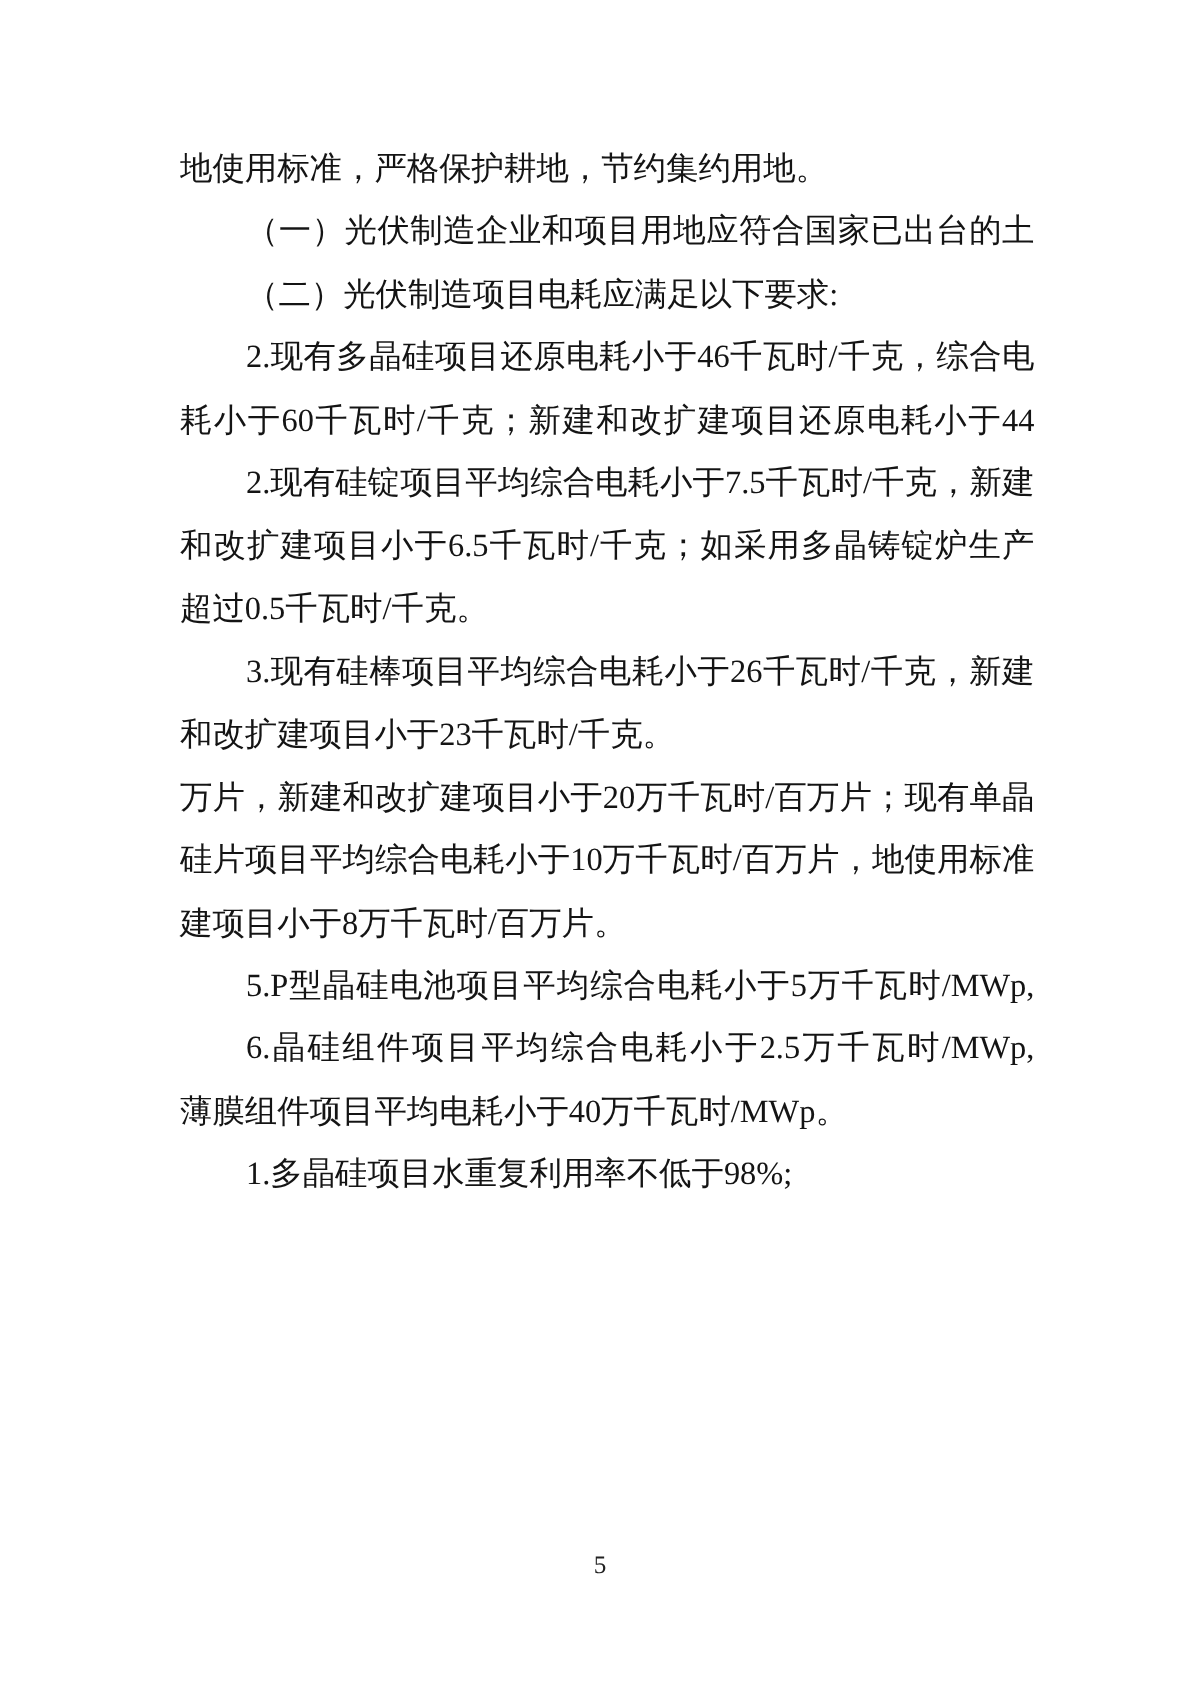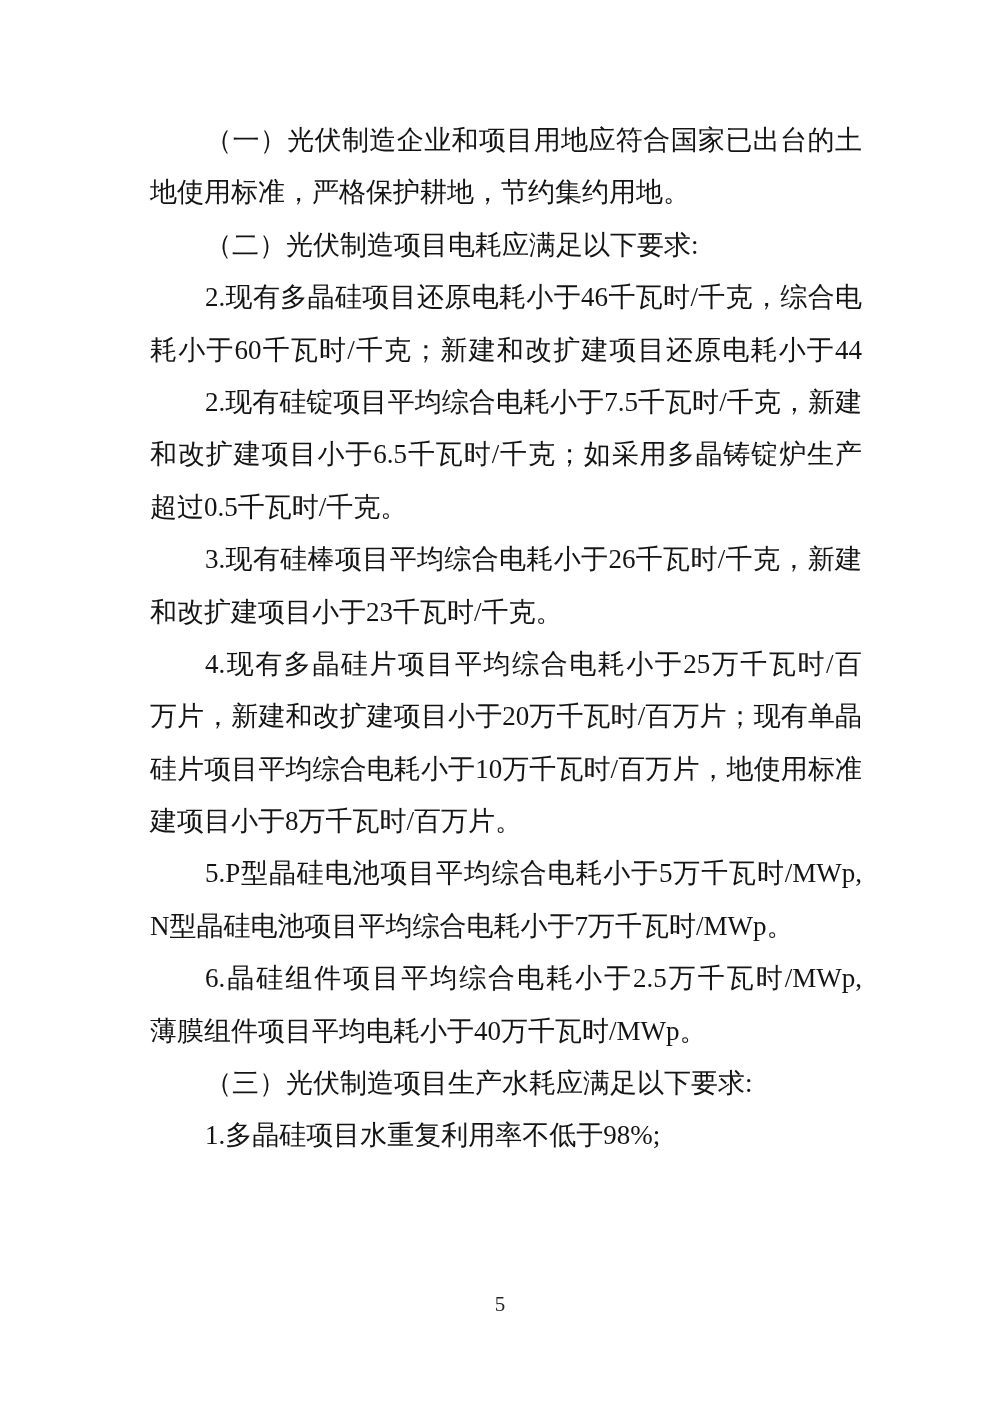--- a/index.html
+++ b/index.html
@@ -49,38 +49,35 @@
   .page-number {
     font-size: 21px;
     color: #222222;
   }
 </style>
 </head>
 <body>
 
 <div class="page">
   <div class="text-block">
+      <div class="line">地使用标准，严格保护耕地，节约集约用地。</div>
       <div class="line indent fill">（一）光伏制造企业和项目用地应符合国家已出台的土</div>
-      <div class="line">地使用标准，严格保护耕地，节约集约用地。</div>
       <div class="line indent">（二）光伏制造项目电耗应满足以下要求:</div>
       <div class="line indent fill">2.现有多晶硅项目还原电耗小于46千瓦时/千克，综合电</div>
       <div class="line fill">耗小于60千瓦时/千克；新建和改扩建项目还原电耗小于44</div>
       <div class="line indent fill">2.现有硅锭项目平均综合电耗小于7.5千瓦时/千克，新建</div>
       <div class="line fill">和改扩建项目小于6.5千瓦时/千克；如采用多晶铸锭炉生产</div>
       <div class="line">超过0.5千瓦时/千克。</div>
       <div class="line indent fill">3.现有硅棒项目平均综合电耗小于26千瓦时/千克，新建</div>
       <div class="line">和改扩建项目小于23千瓦时/千克。</div>
-      <div class="line indent fill">4.现有多晶硅片项目平均综合电耗小于25万千瓦时/百</div>
       <div class="line fill">万片，新建和改扩建项目小于20万千瓦时/百万片；现有单晶</div>
       <div class="line fill">硅片项目平均综合电耗小于10万千瓦时/百万片，地使用标准</div>
       <div class="line">建项目小于8万千瓦时/百万片。</div>
       <div class="line indent fill">5.P型晶硅电池项目平均综合电耗小于5万千瓦时/MWp,</div>
-      <div class="line">N型晶硅电池项目平均综合电耗小于7万千瓦时/MWp。</div>
       <div class="line indent fill">6.晶硅组件项目平均综合电耗小于2.5万千瓦时/MWp,</div>
       <div class="line">薄膜组件项目平均电耗小于40万千瓦时/MWp。</div>
-      <div class="line indent">（三）光伏制造项目生产水耗应满足以下要求:</div>
       <div class="line indent">1.多晶硅项目水重复利用率不低于98%;</div>
     </div>
 
   <div class="page-footer">
     <span class="page-number">5</span>
   </div>
 </div>
 
 </body></html>

